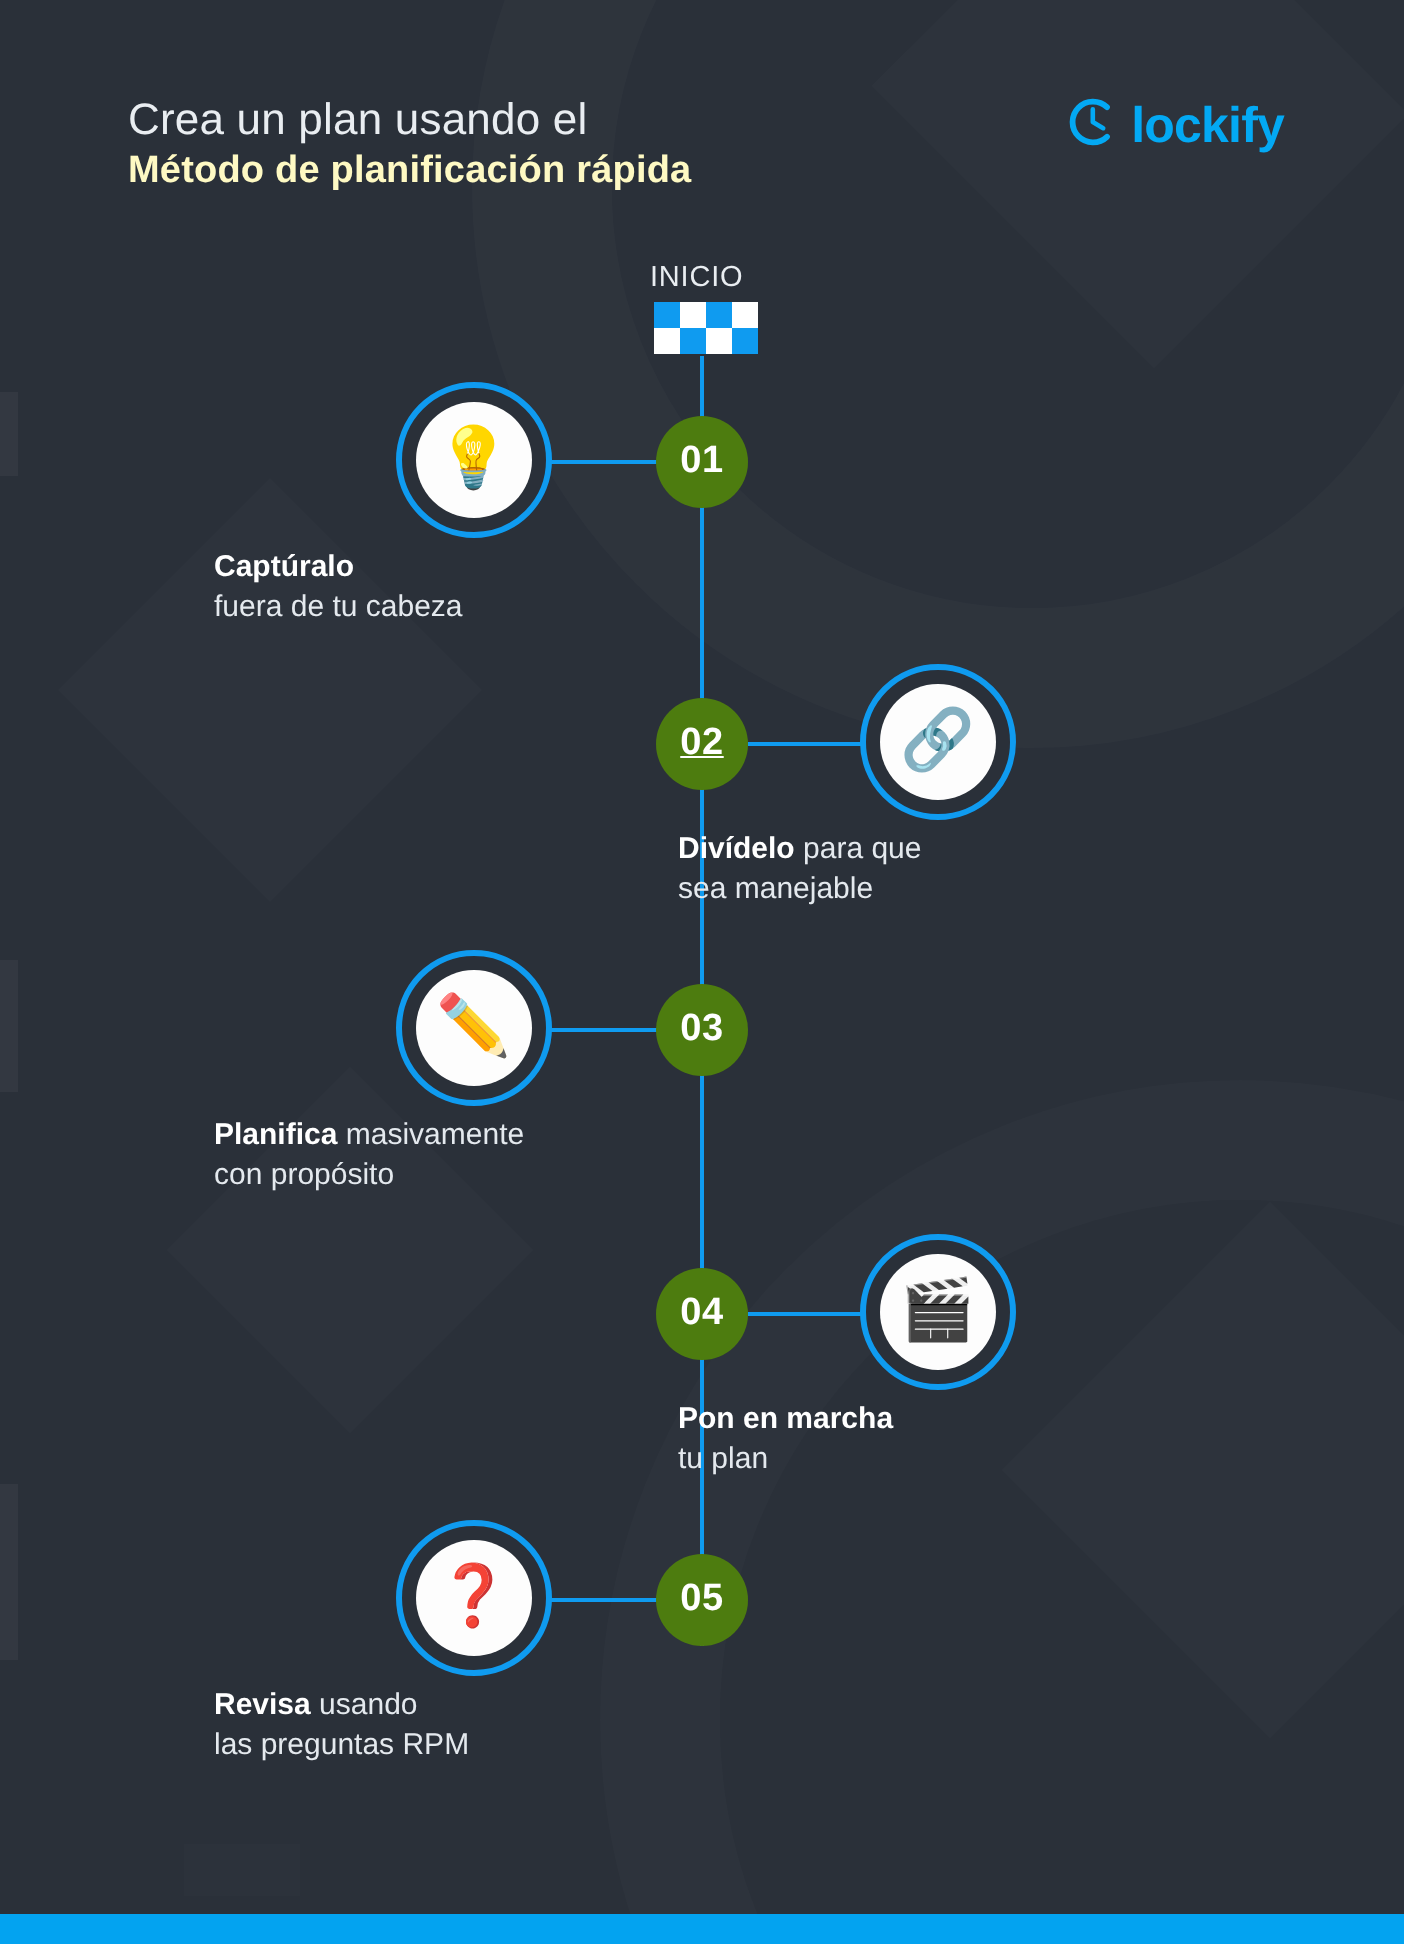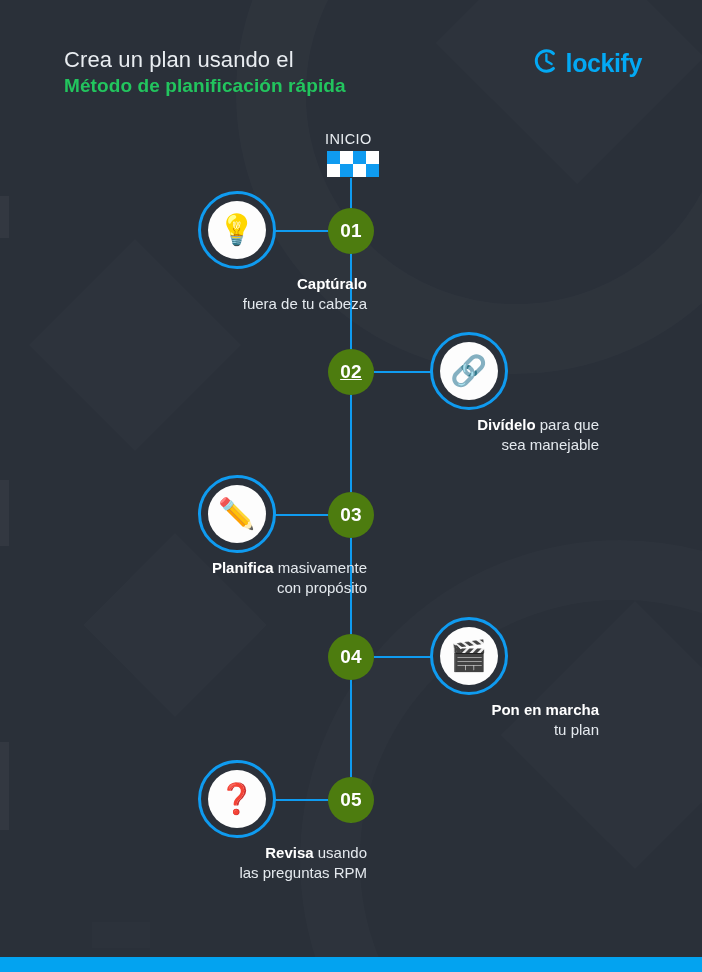--- a/index.html
+++ b/index.html
@@ -80,21 +80,21 @@
   .title-block { line-height: 1.28; }
   .title-line-1 {
     font-size: 22px;
     font-weight: 400;
     color: #e9edf1;
     letter-spacing: 0.1px;
   }
   .title-line-2 {
     font-size: 19px;
     font-weight: 700;
-    color: #22c55e;
+    color: #fef9c3;
     letter-spacing: 0.1px;
   }
 
   .logo {
     display: flex;
     align-items: center;
     gap: 8px;
     margin-top: 2px;
   }
   .logo-mark { display: block; }
@@ -205,21 +205,21 @@
   .bubble-1 { left: 198px; top: 191px; }
   .bubble-2 { left: 430px; top: 332px; }
   .bubble-3 { left: 198px; top: 475px; }
   .bubble-4 { left: 430px; top: 617px; }
   .bubble-5 { left: 198px; top: 760px; }
 
   
   .caption {
     position: absolute;
     width: 260px;
-    text-align: right;
+    text-align: left;
     font-size: 15px;
     line-height: 1.35;
     color: #e4e9ee;
   }
   .caption b { font-weight: 700; color: #ffffff; }
   .cap-left  { left: 107px; }
   .cap-right { left: 339px; }
   .cap-1 { top: 274px; }
   .cap-2 { top: 415px; }
   .cap-3 { top: 558px; }

